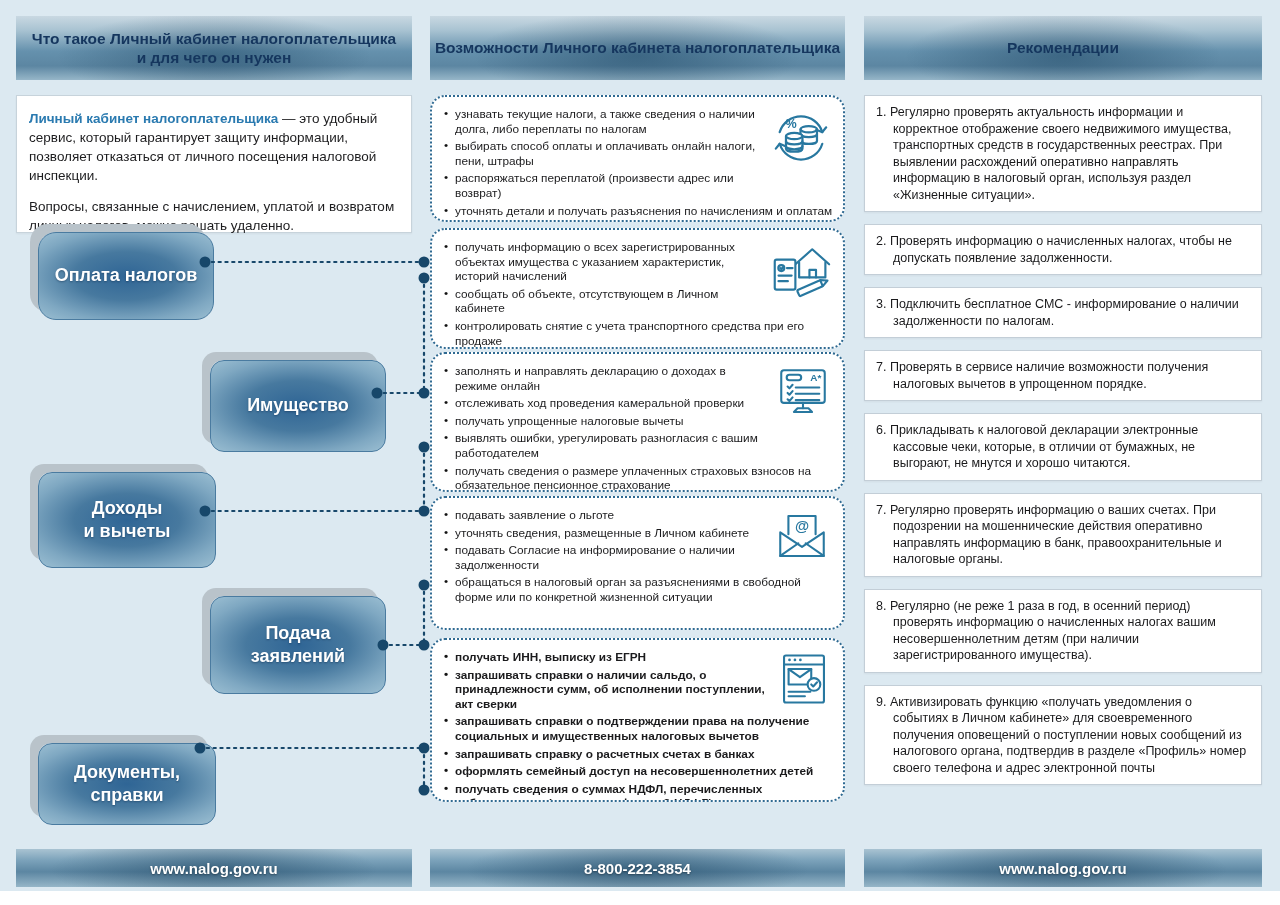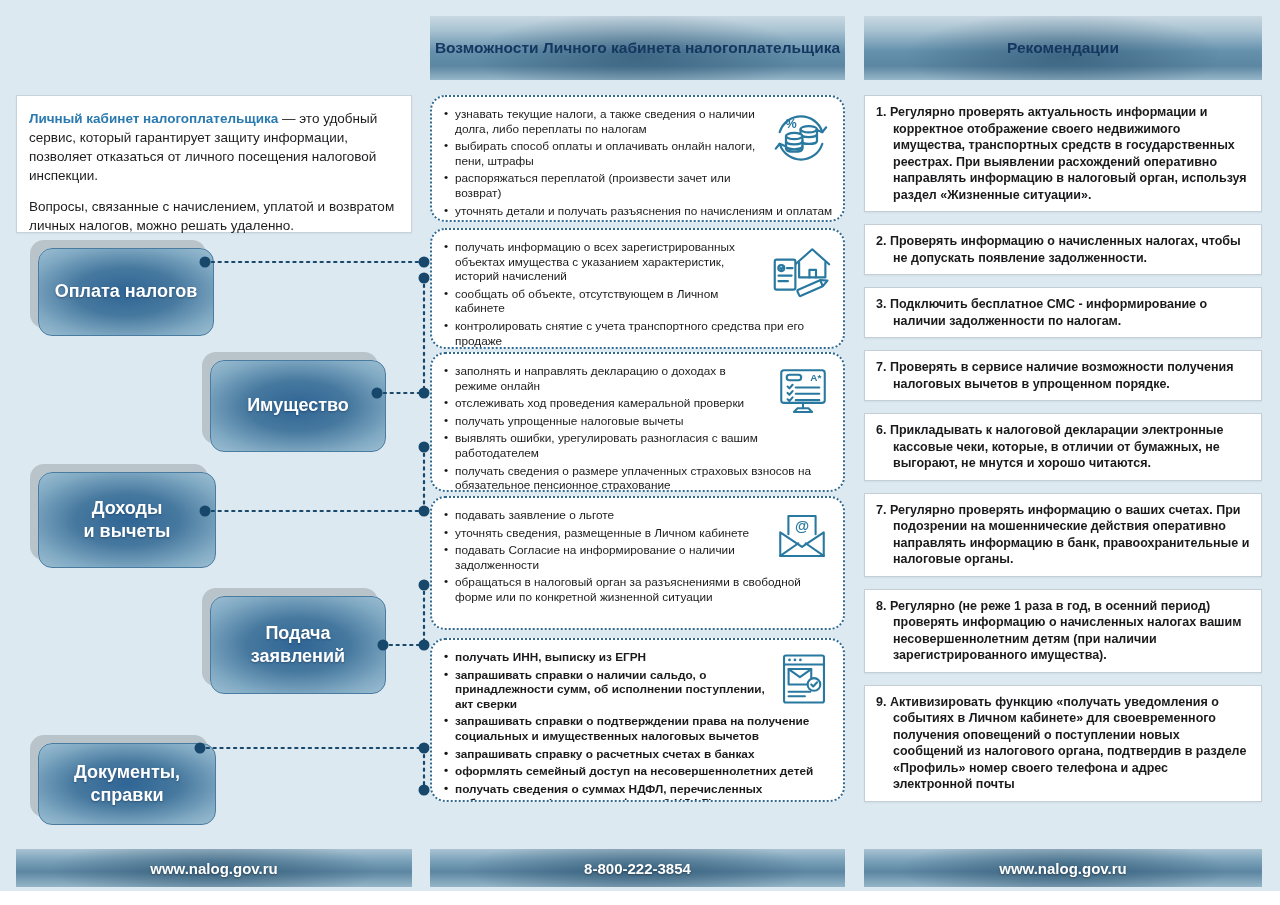--- a/index.html
+++ b/index.html
@@ -52,21 +52,21 @@
     position: absolute; border-radius: 14px; border: 1.5px solid #4a7ba0;
     background: radial-gradient(ellipse 75% 70% at 50% 50%,
                 #2f6595 0%, #47799f 40%, #7fa8c2 75%, #9ec1d4 100%);
     box-shadow: -8px -8px 0 0 #b9c3ca;
     display: flex; align-items: center; justify-content: center; text-align: center;
     color: #ffffff; font-weight: bold; font-size: 18px; line-height: 1.3;
     white-space: pre-line; cursor: pointer;
     text-shadow: 0 1px 2px rgba(10,40,70,0.45);
     z-index: 2;
   }
-  #btn-payment   { left: 38px;  top: 248px; width: 176px; height: 88px; }
+  #btn-payment   { left: 38px;  top: 232px; width: 176px; height: 88px; border-radius: 18px; }
   #btn-property  { left: 210px; top: 360px; width: 176px; height: 92px; }
   #btn-income    { left: 38px;  top: 472px; width: 178px; height: 96px; }
   #btn-applications { left: 210px; top: 596px; width: 176px; height: 98px; }
   #btn-documents { left: 38px;  top: 728px; width: 178px; height: 82px; margin-top: 15px; }
   
   .mbox {
     position: absolute; left: 430px; width: 415px;
     background: #ffffff; border: 2px dotted #2f6a92; border-radius: 15px;
     padding: 7px 10px 6px 10px; overflow: hidden;
   }
@@ -88,32 +88,36 @@
   .rcol {
     position: absolute; left: 864px; top: 95px; width: 398px;
     display: flex; flex-direction: column; gap: 12px;
   }
   .rbox {
     background: #ffffff; border: 1px solid #c3ced7; padding: 8px 11px;
     box-shadow: 0 1px 2px rgba(0,0,0,0.05);
   }
   .rbox p {
     font-size: 12.5px; line-height: 16.5px; color: #1a1a1c;
-    padding-left: 17px; text-indent: -17px; font-weight: bold;
+    padding-left: 17px; text-indent: -17px;
   }
   
   .connectors {
     position: absolute; left: 0; top: 0; z-index: 5; pointer-events: none;
   }
 </style>
 </head>
 <body>
 
 <div class="page">
 
+  <div class="bar hdr-left">
+    <div class="bar-title">Что такое Личный кабинет налогоплательщика
+и для чего он нужен</div>
+  </div>
   <div class="bar hdr-mid">
     <div class="bar-title">Возможности Личного кабинета налогоплательщика</div>
   </div>
   <div class="bar hdr-right">
     <div class="bar-title">Рекомендации</div>
   </div>
 
   <div class="intro">
     <p><span class="lead">Личный кабинет налогоплательщика</span><span> — это удобный сервис, который гарантирует защиту информации, позволяет отказаться от личного посещения налоговой инспекции.</span></p>
     <p>Вопросы, связанные с начислением, уплатой и возвратом личных налогов, можно решать удаленно.</p>
@@ -139,21 +143,21 @@
         <path d="M31.5 24 v12 c0 1.8 3.8 3.2 8.5 3.2 s8.5-1.4 8.5-3.2 v-12 M31.5 29 c0 1.8 3.8 3.2 8.5 3.2 s8.5-1.4 8.5-3.2"></path>
         <path d="M16.5 31 v13 c0 1.8 3.8 3.2 8.5 3.2 s8.5-1.4 8.5-3.2 v-13" fill="#fff"></path>
         <ellipse cx="25" cy="31" rx="8.5" ry="3.2" fill="#fff"></ellipse>
         <path d="M16.5 36.5 c0 1.8 3.8 3.2 8.5 3.2 s8.5-1.4 8.5-3.2 M16.5 41.5 c0 1.8 3.8 3.2 8.5 3.2 s8.5-1.4 8.5-3.2"></path>
         <text x="16" y="23" font-size="13" font-weight="bold" fill="#2878a0" stroke="none">%</text>
       </g>
     </svg>
     <ul>
       <li>узнавать текущие налоги, а также сведения о наличии долга, либо переплаты по налогам</li>
       <li>выбирать способ оплаты и оплачивать онлайн налоги, пени, штрафы</li>
-      <li>распоряжаться переплатой (произвести зачет или возврат)</li>
+      <li>распоряжаться переплатой (произвести адрес или возврат)</li>
       <li>уточнять детали и получать разъяснения по начислениям и оплатам</li>
     </ul>
   </div>
 
   <div class="mbox" id="mbox2">
     <svg class="micon" width="64" height="60" viewBox="0 0 64 64">
       <g stroke="#2878a0" stroke-width="2.3" fill="none" stroke-linecap="round" stroke-linejoin="round">
         <path d="M26 27 L44 11 L62 27"></path>
         <path d="M30 25 v16 h28 v-16"></path>
         <path d="M41 41 v-8 h7 v8"></path>

